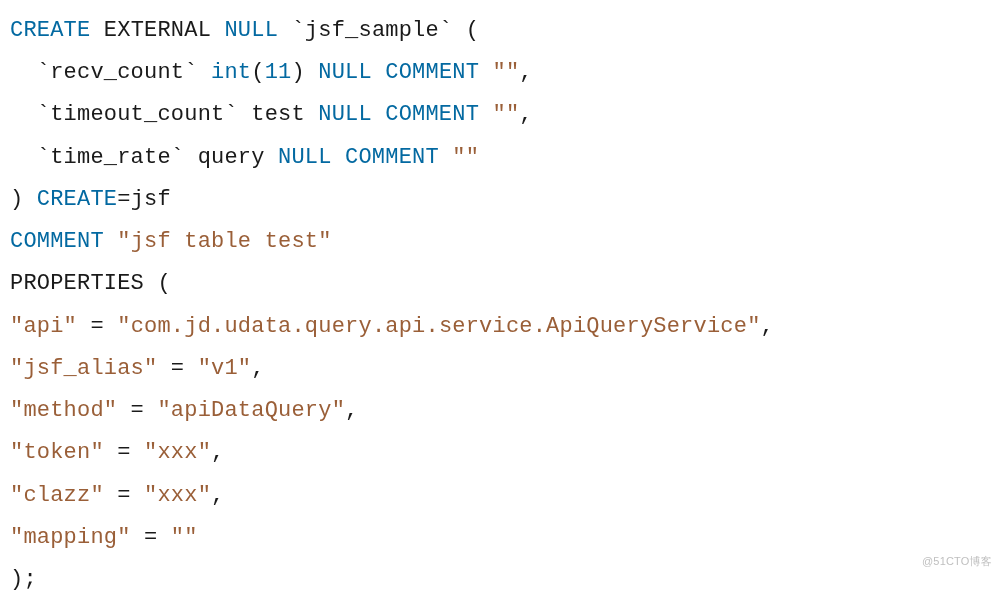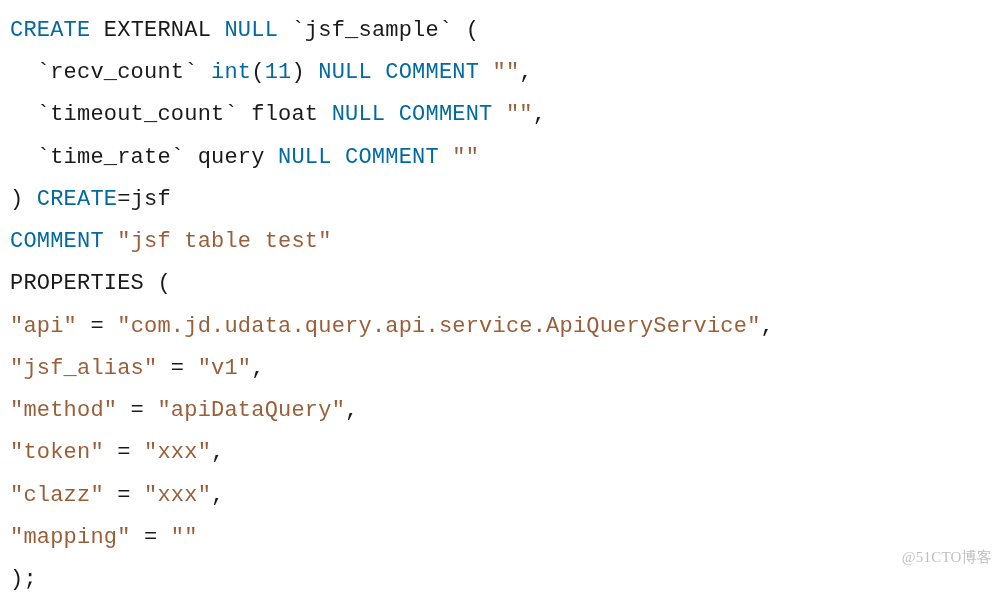--- a/index.html
+++ b/index.html
@@ -21,30 +21,30 @@
       font-family: inherit;
       white-space: pre;
     }
     .kw  { color: #0369a1; }
     .str { color: #9A5F38; }
     .watermark {
       position: absolute;
       right: 8px;
       bottom: 20px;
       color: #bfbfbf;
-      font-size: 15px;
-      font-family: Liberation Serif, serif;
+      font-size: 11px;
+      font-family: Liberation Sans, sans-serif;
     }
   </style>
 </head>
 <body>
 
 <pre><span class="kw">CREATE</span><span> EXTERNAL </span><span class="kw">NULL</span><span> `jsf_sample` (</span>
 <span>  `recv_count` </span><span class="kw">int</span><span>(</span><span class="kw">11</span><span>) </span><span class="kw">NULL</span><span> </span><span class="kw">COMMENT</span><span> </span><span class="str">""</span><span>,</span>
-<span>  `timeout_count` float </span><span class="kw">NULL</span><span> </span><span class="kw">COMMENT</span><span> </span><span class="str">""</span><span>,</span>
+<span>  `timeout_count` test </span><span class="kw">NULL</span><span> </span><span class="kw">COMMENT</span><span> </span><span class="str">""</span><span>,</span>
 <span>  `time_rate` query </span><span class="kw">NULL</span><span> </span><span class="kw">COMMENT</span><span> </span><span class="str">""</span>
 <span>) </span><span class="kw">CREATE</span><span>=jsf</span>
 <span class="kw">COMMENT</span><span> </span><span class="str">"jsf table test"</span>
 <span>PROPERTIES (</span>
 <span class="str">"api"</span><span> = </span><span class="str">"com.jd.udata.query.api.service.ApiQueryService"</span><span>,</span>
 <span class="str">"jsf_alias"</span><span> = </span><span class="str">"v1"</span><span>,</span>
 <span class="str">"method"</span><span> = </span><span class="str">"apiDataQuery"</span><span>,</span>
 <span class="str">"token"</span><span> = </span><span class="str">"xxx"</span><span>,</span>
 <span class="str">"clazz"</span><span> = </span><span class="str">"xxx"</span><span>,</span>
 <span class="str">"mapping"</span><span> = </span><span class="str">""</span>

